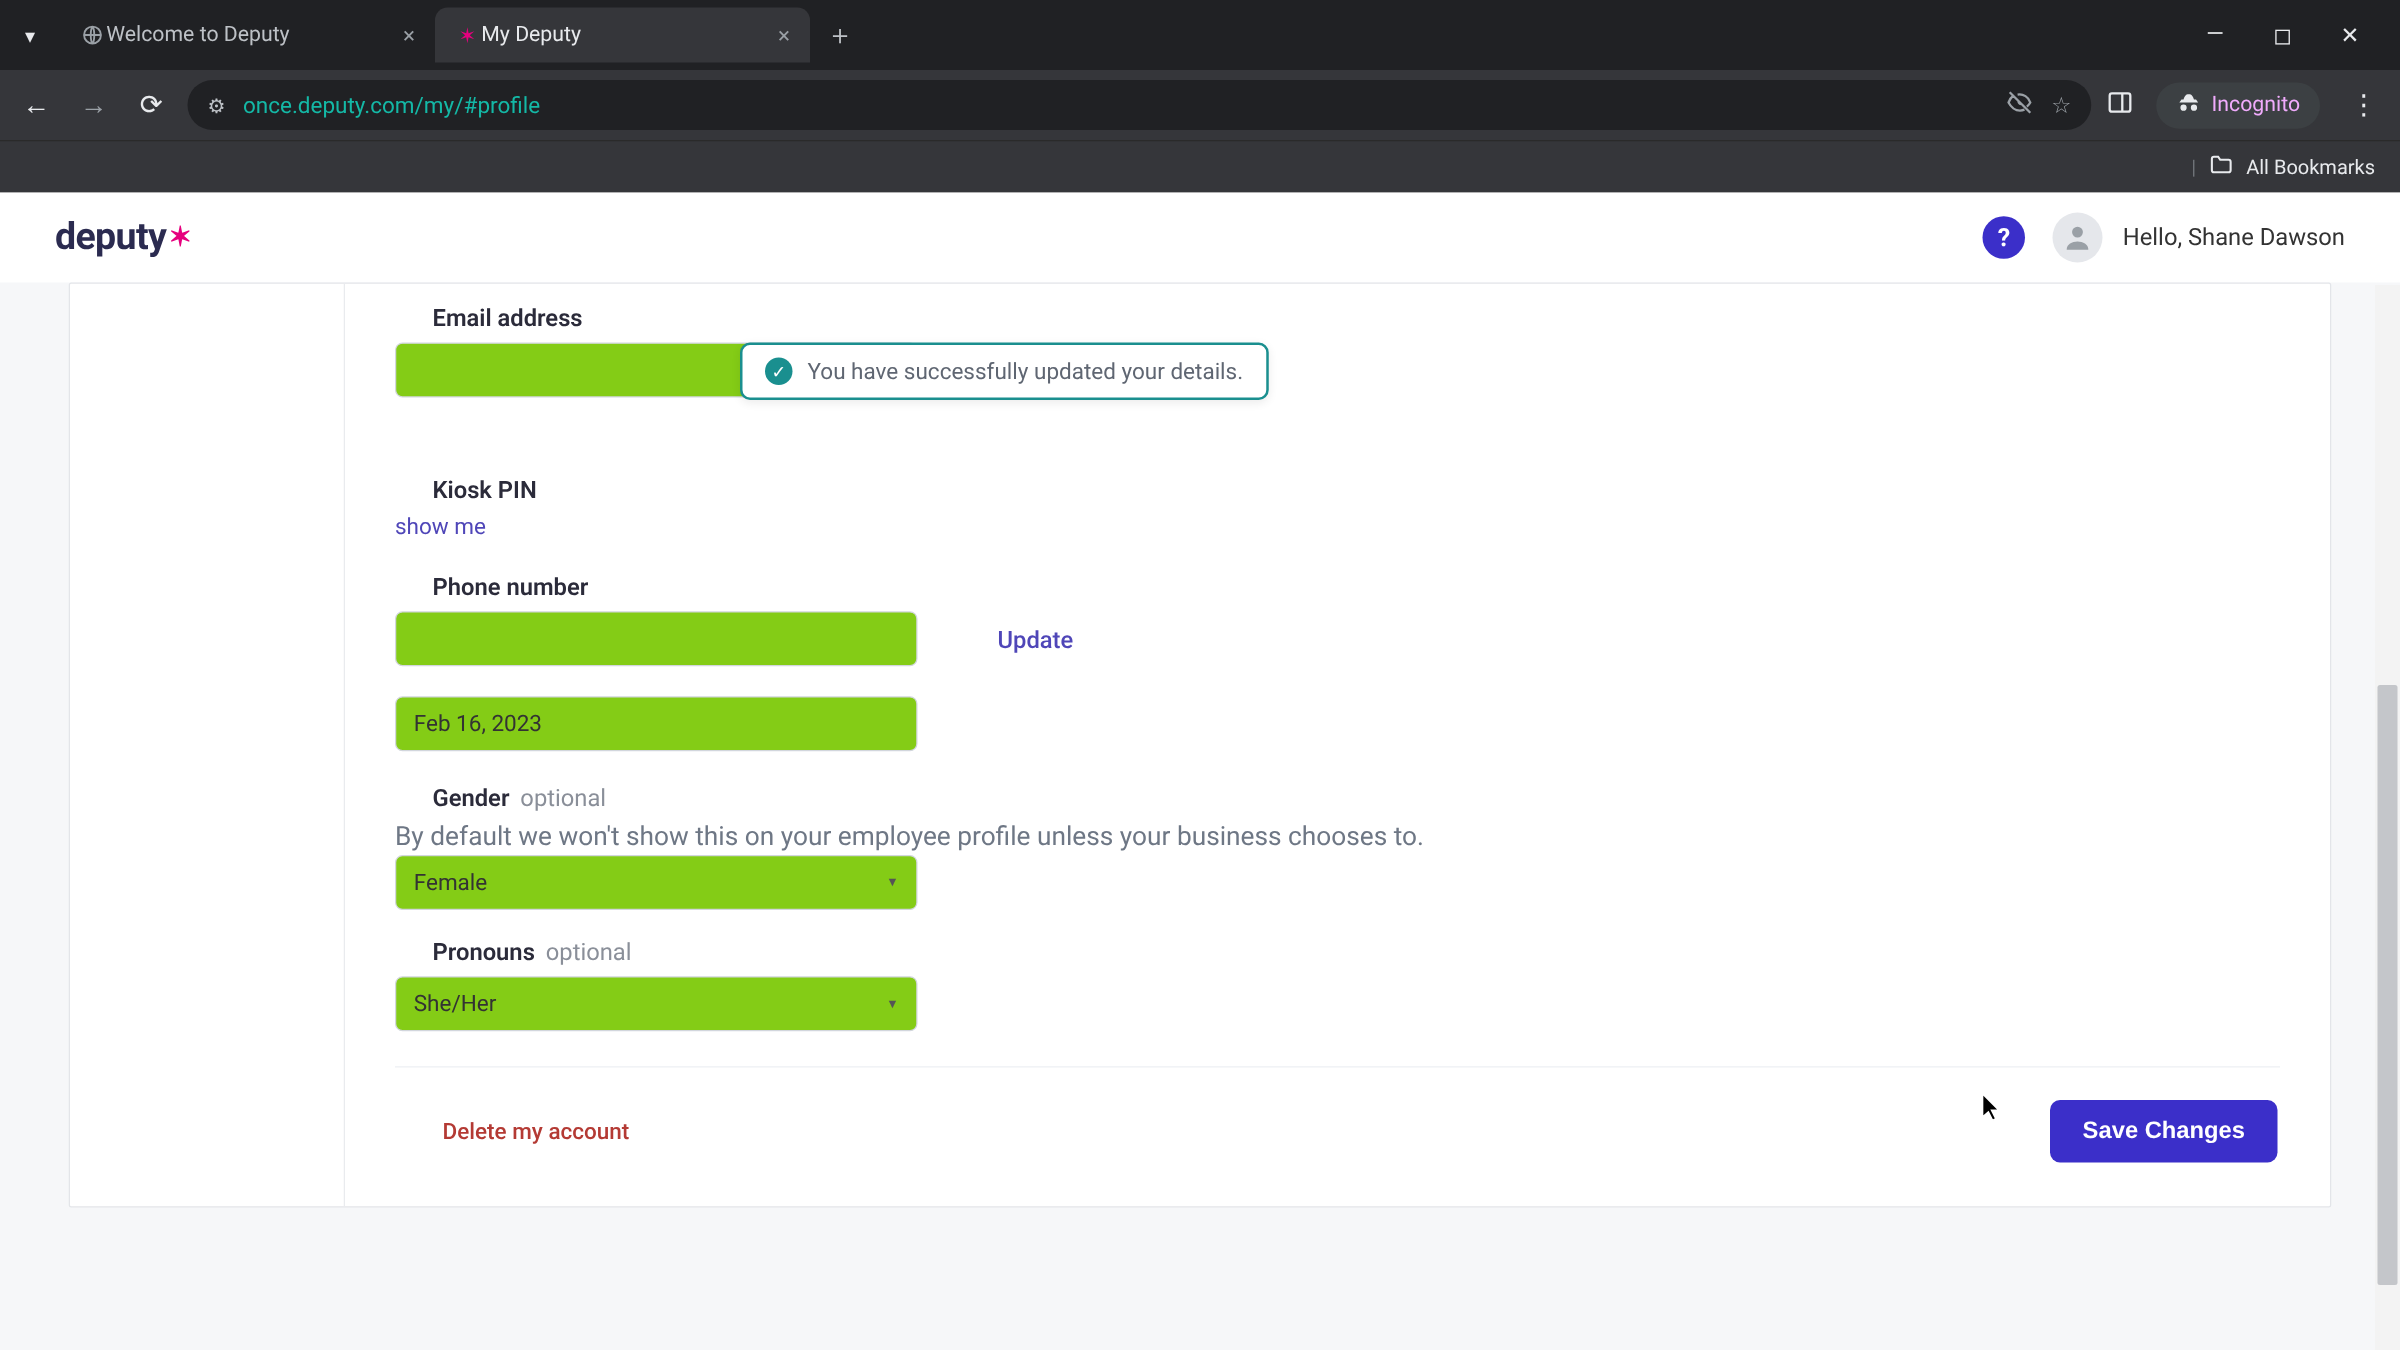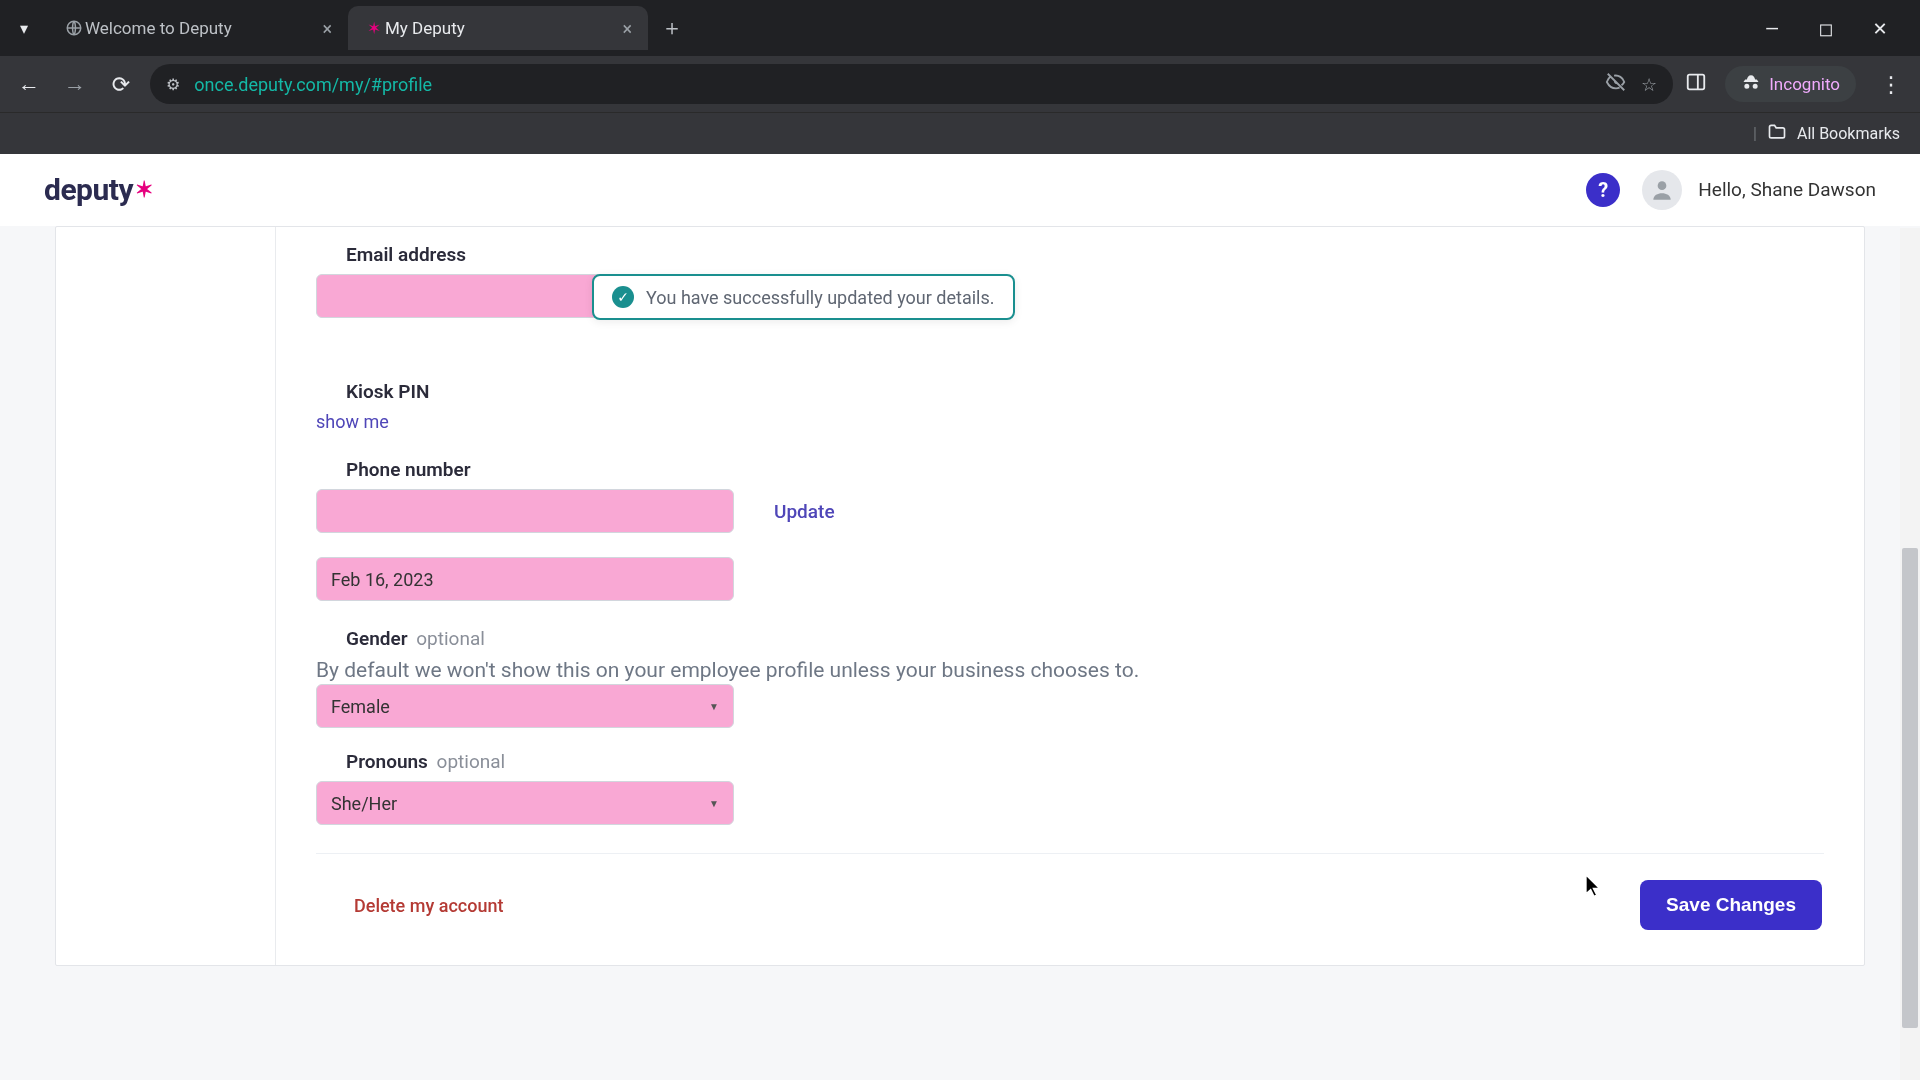--- a/index.html
+++ b/index.html
@@ -41,24 +41,24 @@
   
   .page-wrap { background:#f6f7f9; padding: 0 55px 40px 55px; height: calc(1080px - 56px - 56px - 42px - 72px); position:relative;}
   .card { background:#fff; border:1px solid #e3e5e9; border-radius:2px; width:100%; height:740px; position:relative; display:flex;}
   .card-left { width:220px; border-right:1px solid #e9ebee; }
   .card-body { flex:1; padding: 14px 40px 0 40px; position:relative;}
 
   .field-group { margin-bottom: 22px; }
   .label { font-size:19px; font-weight:600; color:#2b2b3a; display:block; margin-bottom:8px;margin-left:30px;}
   .label .optional { font-weight:400; color:#8a8f99; margin-left:4px;}
   .help-text { font-size:21px; color:#6e7785; margin-bottom:2px;}
-  .text-input, .select-box { width:418px; height:44px; border:1px solid #d2d6dd; border-radius:6px; padding:0 14px; font-size:18px; color:#333; background:#f9a8d4; display:flex; align-items:center; }
+  .text-input, .select-box { width:418px; height:44px; border:1px solid #d2d6dd; border-radius:6px; padding:0 14px; font-size:18px; color:#333; background:#84cc16; display:flex; align-items:center; }
   .select-box { justify-content:space-between; }
   .select-caret { font-size:10px; color:#555; }
-  .inline-row { display:flex; align-items:center; gap:40px;}
+  .inline-row { display:flex; align-items:center; gap:64px;}
   .link-btn { color:#4f46b8; font-size:19px; font-weight:500; cursor:pointer; }
   .show-me { color:#4f46b8; font-size:18px; cursor:pointer; }
   .divider { border-top:1px solid #edf0f4; margin-top:28px; }
   .footer-row { display:flex; align-items:center; justify-content:space-between; padding: 26px 2px 0 38px; }
   .delete-link { color:#b43a34; font-size:18px; font-weight:500; cursor:pointer;}
   .save-btn { background:#3b2fc9; color:#fff; border:none; border-radius:8px; padding:14px 26px; font-size:19px; font-weight:600; cursor:pointer;}
 
   
   .toast { position:absolute; left:316px; top:47px; background:#fff; border:2px solid #1a8f8f; border-radius:8px; padding:10px 18px; display:flex; align-items:center; gap:12px; box-shadow:0 2px 8px rgba(0,0,0,0.08); z-index:10; }
   .toast-icon { width:22px; height:22px; border-radius:50%; background:#1a8f8f; color:#fff; display:flex; align-items:center; justify-content:center; font-size:14px;}

